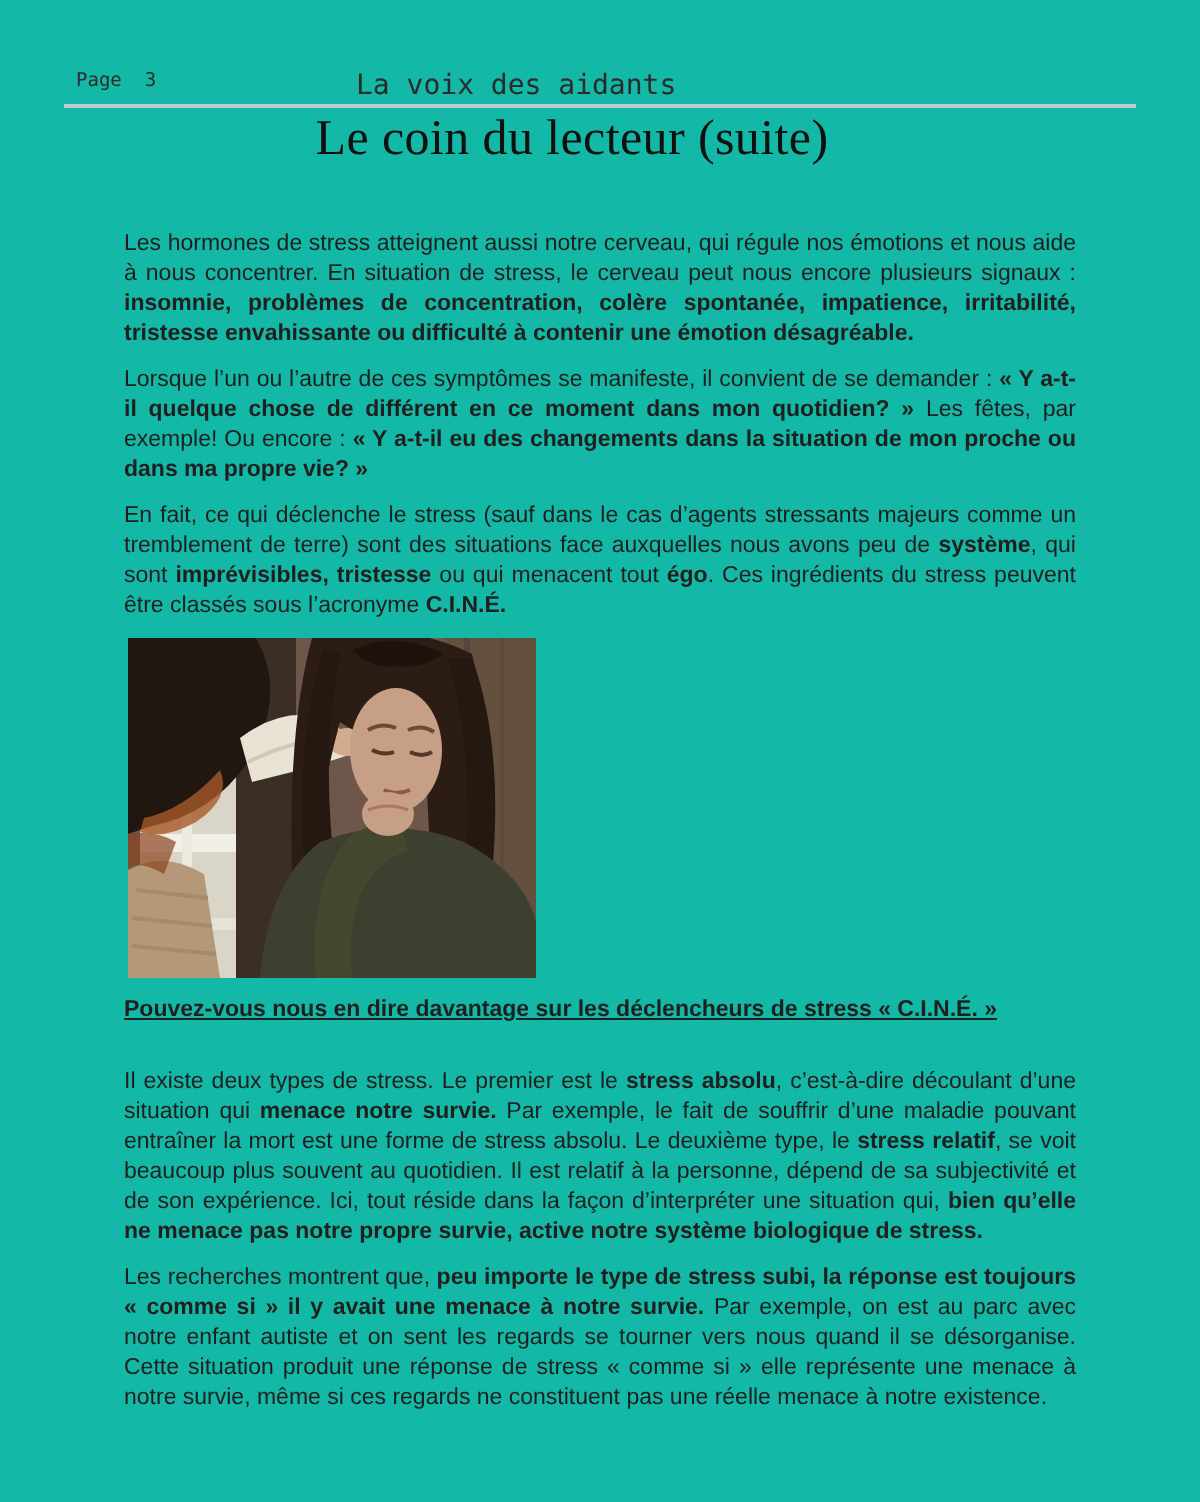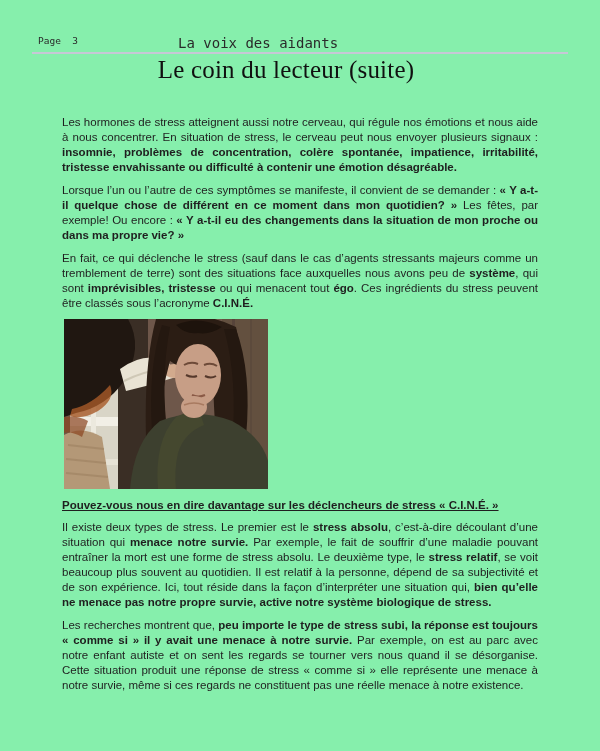--- a/index.html
+++ b/index.html
@@ -1,50 +1,50 @@
 <!DOCTYPE html>
 <html><head>
 <meta charset="utf-8">
 <style>
   html,body{margin:0;padding:0;background:#ffffff;}
   body{width:600px;height:751px;position:relative;font-family:"Liberation Sans",sans-serif;color:#1f1f1f;}
-  .page{position:absolute;inset:0;background:#86efac;overflow:hidden;}
+  .page{position:absolute;inset:0;background:#14b8a6;overflow:hidden;}
 
   .hdr-left{position:absolute;top:35px;left:38px;font-family:"DejaVu Sans Mono",monospace;
     font-size:9.5px;color:#2a2a2a;white-space:pre;}
   .hdr-center{position:absolute;top:35px;left:178px;font-family:"DejaVu Sans Mono",monospace;
     font-size:14px;color:#2a2a2a;white-space:pre;}
   .hdr-rule{position:absolute;top:52px;left:32px;width:536px;height:2px;background:#c6c8d6;}
 
   h1.title{position:absolute;top:56px;left:0;width:572px;margin:0;text-align:center;
     font-family:"Liberation Serif",serif;font-weight:400;font-size:25px;color:#101010;letter-spacing:0.2px;}
 
   main{position:absolute;top:115px;left:62px;width:476px;font-size:11.5px;line-height:15px;
     text-align:justify;color:#1f1f1f;}
   main p{margin:0 0 8px 0;}
   main p b{font-weight:bold;margin-top:12px;}
-  h2.subhead{font-size:11.5px;line-height:15px;margin:1px 0 7px 0;font-weight:bold;
+  h2.subhead{font-size:11.5px;line-height:15px;margin:1px 0 21px 0;font-weight:bold;
     text-decoration:underline;text-align:left;}
 
   figure.photo{margin:2px 0 9px 2px;width:204px;height:170px;padding:0;}
   figure.photo svg{display:block;}
 </style>
 </head>
 <body>
 
 <div class="page">
 
   <span class="hdr-left">Page  3</span>
   <span class="hdr-center">La voix des aidants</span>
   <div class="hdr-rule"></div>
 
   <h1 class="title">Le coin du lecteur (suite)</h1>
 
   <main>
-    <p><span>Les hormones de stress atteignent aussi notre cerveau, qui régule nos émotions et nous aide à nous concentrer. En situation de stress, le cerveau peut nous envoyer plusieurs signaux : </span><b>insomnie, problèmes de concentration, colère spontanée, impatience, irritabilité, tristesse envahissante ou difficulté à contenir une émotion désagréable.</b></p>
+    <p><span>Les hormones de stress atteignent aussi notre cerveau, qui régule nos émotions et nous aide à nous concentrer. En situation de stress, le cerveau peut nous encore plusieurs signaux : </span><b>insomnie, problèmes de concentration, colère spontanée, impatience, irritabilité, tristesse envahissante ou difficulté à contenir une émotion désagréable.</b></p>
     <p><span>Lorsque l’un ou l’autre de ces symptômes se manifeste, il convient de se demander : </span><b>« Y a-t-il quelque chose de différent en ce moment dans mon quotidien? »</b><span> Les fêtes, par exemple! Ou encore : </span><b>« Y a-t-il eu des changements dans la situation de mon proche ou dans ma propre vie? »</b></p>
     <p><span>En fait, ce qui déclenche le stress (sauf dans le cas d’agents stressants majeurs comme un tremblement de terre) sont des situations face auxquelles nous avons peu de </span><b>système</b><span>, qui sont </span><b>imprévisibles, tristesse</b><span> ou qui menacent tout </span><b>égo</b><span>. Ces ingrédients du stress peuvent être classés sous l’acronyme </span><b>C.I.N.É.</b></p>
 
     <figure class="photo">
       <svg width="204" height="170" viewBox="0 0 204 170" xmlns="http://www.w3.org/2000/svg" aria-hidden="true">
 
         <rect width="204" height="170" fill="#6e574a"></rect>
         <rect x="158" width="46" height="170" fill="#63503f"></rect>
         <rect x="168" width="3" height="170" fill="#57443a"></rect>
         <rect x="186" width="2" height="170" fill="#5c4a3c"></rect>

